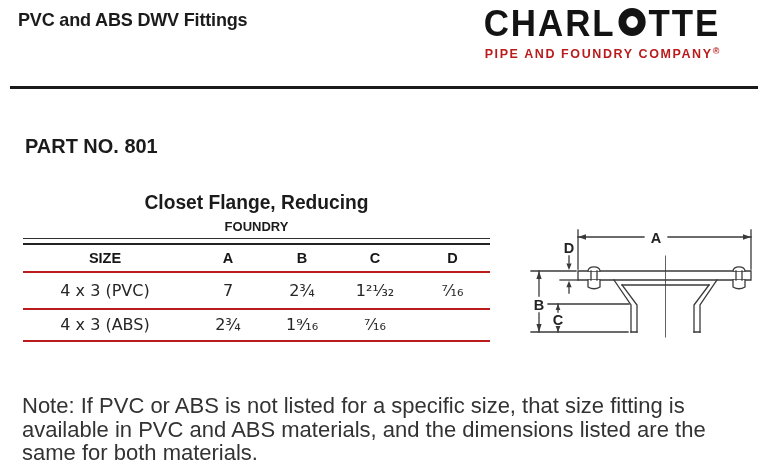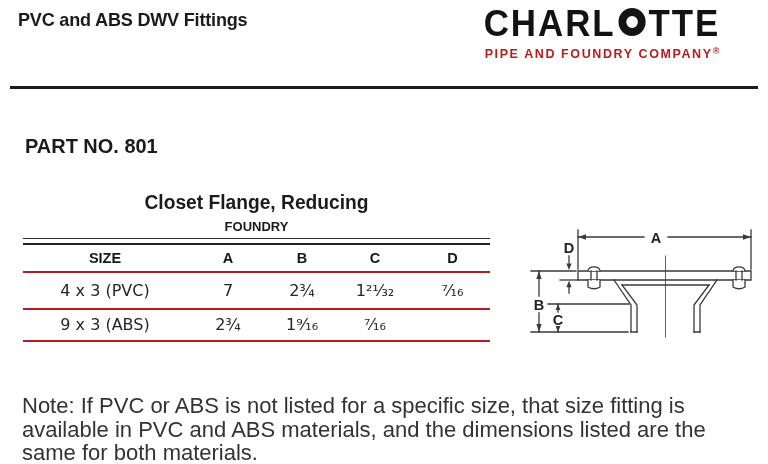--- a/index.html
+++ b/index.html
@@ -105,21 +105,21 @@
         <div class="cell">D</div>
       </div>
       <div class="row r1">
         <div class="cell">4 x 3 (PVC)</div>
         <div class="cell">7</div>
         <div class="cell">2¾</div>
         <div class="cell">1²¹⁄₃₂</div>
         <div class="cell">⁷⁄₁₆</div>
       </div>
       <div class="row r2">
-        <div class="cell">9 x 3 (ABS)</div>
+        <div class="cell">4 x 3 (ABS)</div>
         <div class="cell">2¾</div>
         <div class="cell">1⁹⁄₁₆</div>
         <div class="cell">⁷⁄₁₆</div>
       </div>
     </div>
   </div>
 </section>
 
 <svg class="diagram" width="264" height="138" viewBox="502 210 264 138" xmlns="http://www.w3.org/2000/svg">
   <g stroke="#3a3a3a" stroke-width="1.3" fill="none" stroke-linecap="square">

